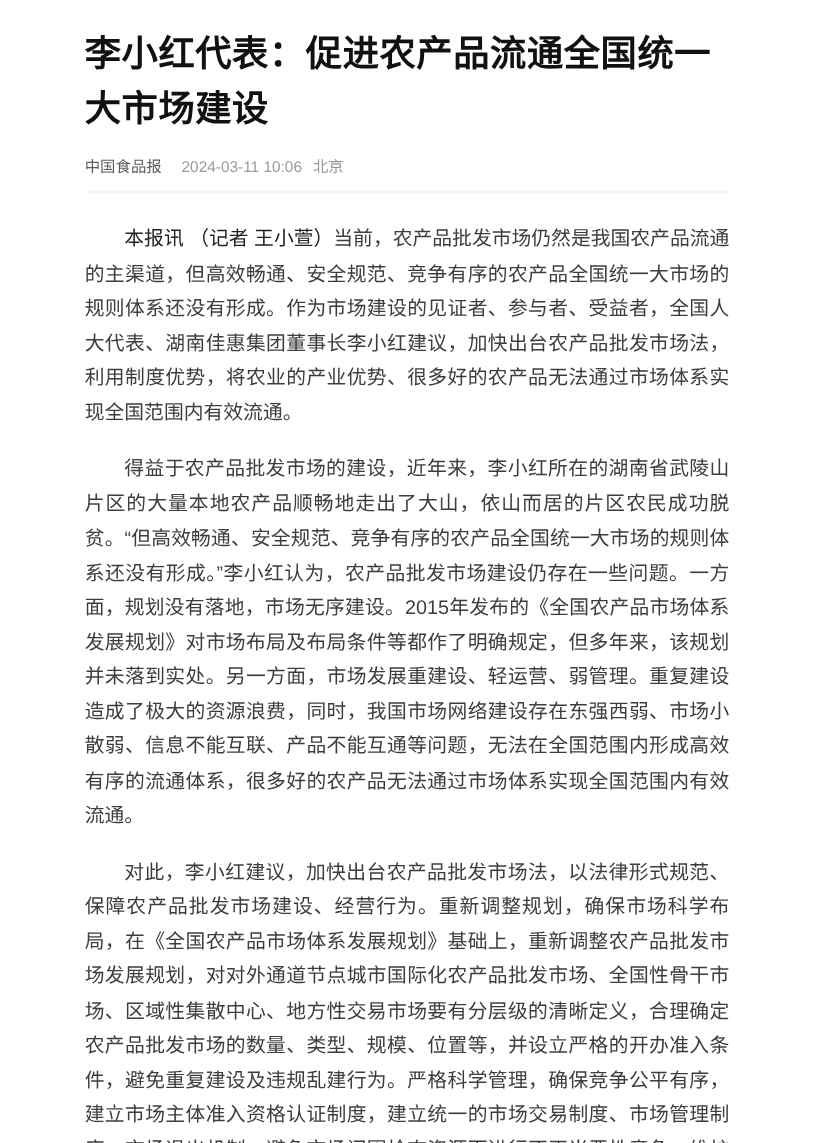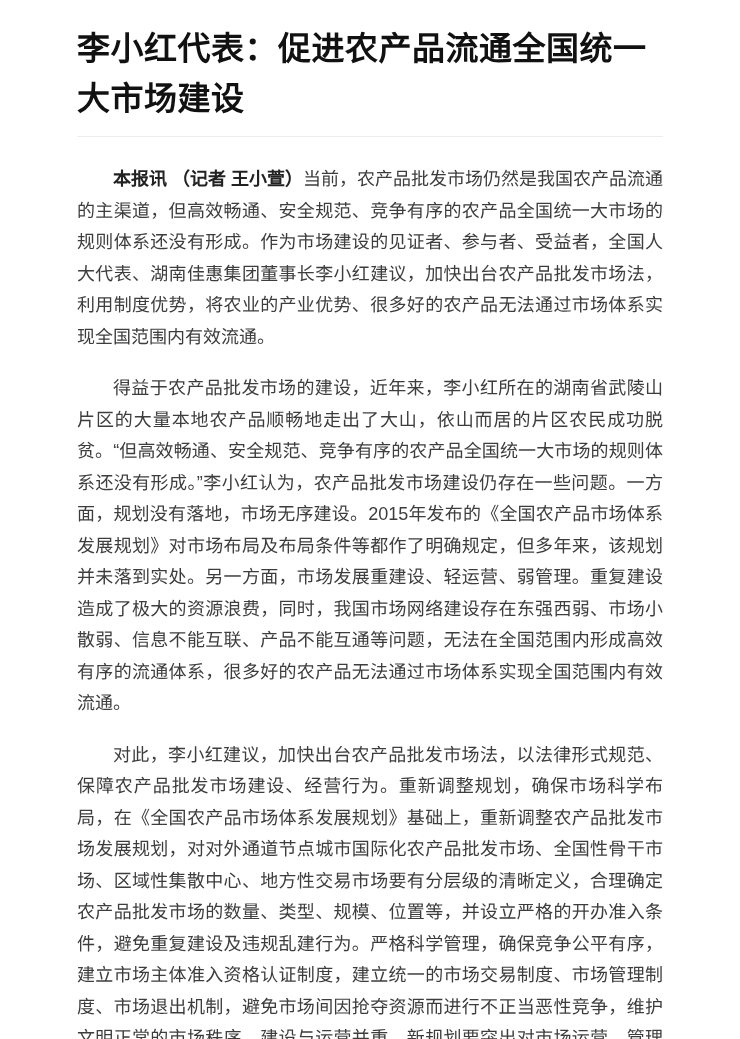--- a/index.html
+++ b/index.html
@@ -55,21 +55,21 @@
     font-size: 18px;
     line-height: 1.75;
     color: var(--body, #3d3d3d);
     text-align: justify;
   }
   .article-body p {
     margin: 0 0 20px 0;
     text-indent: 2em;
   }
   .article-body strong {
-    font-weight: 700;
+    font-weight: 400;
     color: var(--bold, #222222);
   }
   .report-row {
     text-align: right;
     margin-top: 1px;
   }
   .report-link {
     font-size: 14px;
     line-height: 20px;
     color: var(--link, #5569c6);
@@ -77,20 +77,25 @@
     cursor: pointer;
   }
 </style>
 </head>
 <body>
 
 <div class="page">
 
   <h1 class="article-title">李小红代表：促进农产品流通全国统一大市场建设</h1>
 
+  <div class="meta-row">
+    <span class="meta-source">中国食品报</span>
+    <span class="meta-datetime">2024-03-11 10:06</span>
+    <span class="meta-location">北京</span>
+  </div>
 
   <div class="divider header"></div>
 
   <div class="article-body">
     <p><strong>本报讯 （记者 王小萱）</strong><span>当前，农产品批发市场仍然是我国农产品流通的主渠道，但高效畅通、安全规范、竞争有序的农产品全国统一大市场的规则体系还没有形成。作为市场建设的见证者、参与者、受益者，全国人大代表、湖南佳惠集团董事长李小红建议，加快出台农产品批发市场法，利用制度优势，将农业的产业优势、很多好的农产品无法通过市场体系实现全国范围内有效流通。</span></p>
     <p>得益于农产品批发市场的建设，近年来，李小红所在的湖南省武陵山片区的大量本地农产品顺畅地走出了大山，依山而居的片区农民成功脱贫。“但高效畅通、安全规范、竞争有序的农产品全国统一大市场的规则体系还没有形成。”李小红认为，农产品批发市场建设仍存在一些问题。一方面，规划没有落地，市场无序建设。2015年发布的《全国农产品市场体系发展规划》对市场布局及布局条件等都作了明确规定，但多年来，该规划并未落到实处。另一方面，市场发展重建设、轻运营、弱管理。重复建设造成了极大的资源浪费，同时，我国市场网络建设存在东强西弱、市场小散弱、信息不能互联、产品不能互通等问题，无法在全国范围内形成高效有序的流通体系，很多好的农产品无法通过市场体系实现全国范围内有效流通。</p>
     <p>对此，李小红建议，加快出台农产品批发市场法，以法律形式规范、保障农产品批发市场建设、经营行为。重新调整规划，确保市场科学布局，在《全国农产品市场体系发展规划》基础上，重新调整农产品批发市场发展规划，对对外通道节点城市国际化农产品批发市场、全国性骨干市场、区域性集散中心、地方性交易市场要有分层级的清晰定义，合理确定农产品批发市场的数量、类型、规模、位置等，并设立严格的开办准入条件，避免重复建设及违规乱建行为。严格科学管理，确保竞争公平有序，建立市场主体准入资格认证制度，建立统一的市场交易制度、市场管理制度、市场退出机制，避免市场间因抢夺资源而进行不正当恶性竞争，维护文明正常的市场秩序。建设与运营并重，新规划要突出对市场运营、管理等方面的内容考量，促进农产品批发市场高质量发展。</p>
   </div>
 
   <div class="report-row">

